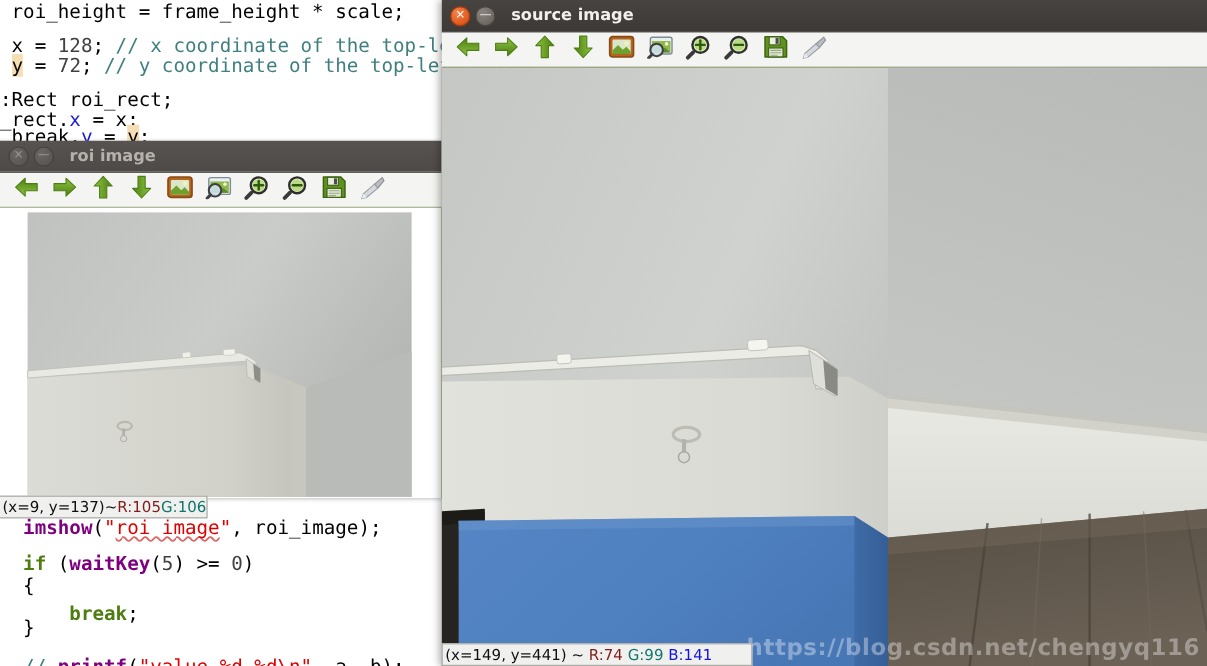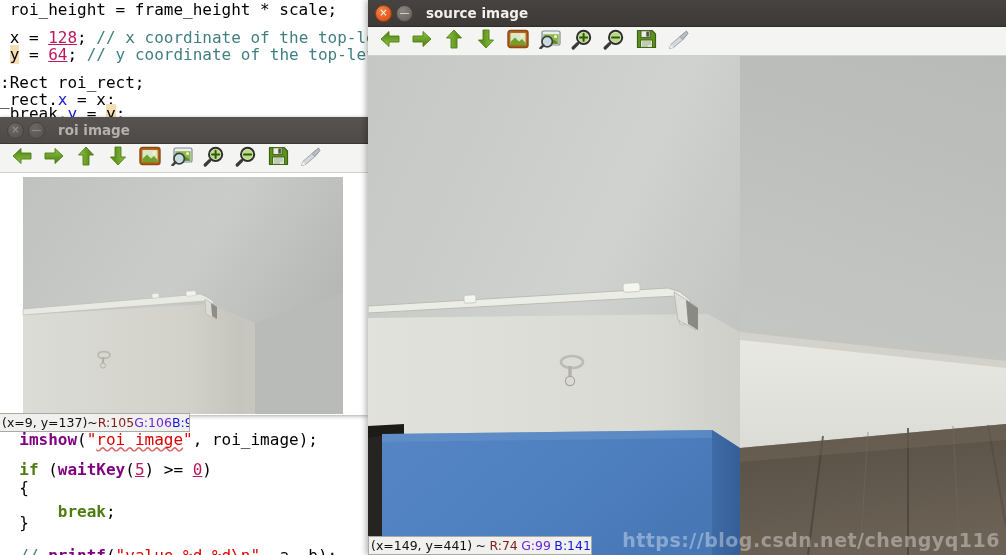--- a/index.html
+++ b/index.html
@@ -30,21 +30,21 @@
     left: 0;
     white-space: pre;
     font-family: "DejaVu Sans Mono", monospace;
     font-size: 16px;
     line-height: 20px;
     letter-spacing: 0px;
     color: #000000;
   }
   .tok-plain   { color: #000000; }
   .tok-comment { color: #3f7f7f; }
-  .tok-num     { color: #be185d; text-decoration: underline; }
+  .tok-num     { color: #404040; }
   .tok-var     { color: #1a1ad0; }
   .tok-fn      { color: #7f007f; font-weight: bold; }
   .tok-kw      { color: #4d7c0f; font-weight: bold; }
   .tok-str     { color: #dd0000; }
   .tok-str-u   { color: #dd0000; text-decoration: underline wavy #dd6666; text-decoration-skip-ink: none; }
   .hl-word     { background: #f5deb3; }
 
   
   #clipped-line {
     position: absolute;
@@ -160,21 +160,21 @@
     align-items: center;
     padding-left: 2px;
     font-family: "DejaVu Sans", sans-serif;
     font-size: 12.5px;
     white-space: nowrap;
     overflow: hidden;
   }
   .st-coord { color: #101010; }
   .st-tilde { color: #101010; }
   .st-r { color: #7f1d1d; }
-  .st-g { color: #6d28d9; }
+  .st-g { color: #0f766e; }
   .st-b { color: #1515e0; }
   .st-sp { display: inline-block; width: 4px; }
 
   
   .scene { position: absolute; left:0; top:0; width:100%; height:100%; }
 
   .watermark {
     position: absolute;
     font-family: "DejaVu Sans", sans-serif;
     font-weight: bold;
@@ -187,21 +187,21 @@
 </style>
 </head>
 <body>
 
 <div id="root">
 
   <div id="editor">
     <div id="editor-lines">
         <div class="code-line" style="top: 0px;"><span class="tok-plain"> roi_height = frame_height * scale;</span></div>
         <div class="code-line" style="top: 28px;"><span class="tok-plain"> x = </span><span class="tok-num">128</span><span class="tok-plain">; </span><span class="tok-comment">// x coordinate of the top-left corn</span></div>
-        <div class="code-line" style="top: 45px;"><span class="tok-plain"> </span><span class="hl-word">y</span><span class="tok-plain"> = </span><span class="tok-num">64</span><span class="tok-plain">; </span><span class="tok-comment">// y coordinate of the top-left corne</span></div>
+        <div class="code-line" style="top: 45px;"><span class="tok-plain"> </span><span class="hl-word">y</span><span class="tok-plain"> = </span><span class="tok-num">72</span><span class="tok-plain">; </span><span class="tok-comment">// y coordinate of the top-left corne</span></div>
         <div class="code-line" style="top: 73px;"><span class="tok-plain">:Rect roi_rect;</span></div>
         <div class="code-line" style="top: 90px;"><span class="tok-plain">_rect.</span><span class="tok-var">x</span><span class="tok-plain"> = x;</span></div>
         <div class="code-line" style="top: 104px;"><span class="tok-plain"> break.</span><span class="tok-var">y</span><span class="tok-plain"> = </span><span class="hl-word">y</span><span class="tok-plain">;</span></div>
         <div class="code-line" style="top: 430px;"><span class="tok-plain">  </span><span class="tok-fn">imshow</span><span class="tok-plain">(</span><span class="tok-str">"</span><span class="tok-str-u">roi image</span><span class="tok-str">"</span><span class="tok-plain">, roi_image);</span></div>
         <div class="code-line" style="top: 460px;"><span class="tok-plain">  </span><span class="tok-kw">if</span><span class="tok-plain"> (</span><span class="tok-fn">waitKey</span><span class="tok-plain">(</span><span class="tok-num">5</span><span class="tok-plain">) &gt;= </span><span class="tok-num">0</span><span class="tok-plain">)</span></div>
         <div class="code-line" style="top: 478px;"><span class="tok-plain">  {</span></div>
         <div class="code-line" style="top: 467px; margin-top: 35px;"><span class="tok-plain">      </span><span class="tok-kw">break</span><span class="tok-plain">;</span></div>
         <div class="code-line" style="top: 513px;"><span class="tok-plain">  }</span></div>
       </div>
     <div id="clipped-line">
@@ -375,21 +375,21 @@
               <circle cx="3" cy="10.5" r="2.6" fill="#d8d8d1" stroke="#a9a9a1" stroke-width="0.8"></circle>
             </g>
 
             <rect x="23" y="4" width="320" height="237" fill="none"></rect>
           </g>
         </svg>
       </div>
     </div>
   </div>
 
-  <div class="statusbar" id="roi-status" style="left:-1px; top:413px; width:191px; z-index:3;">
+  <div class="statusbar" id="roi-status" style="left:-1px; top:413px; width:174px; z-index:3;">
     <span class="st-coord">(x=9, y=137)</span>
     <span class="st-sp"></span>
     <span class="st-tilde">~</span>
     <span class="st-sp"></span>
     <span class="st-r">R:105</span>
     <span class="st-sp"></span>
     <span class="st-g">G:106</span>
     <span class="st-sp"></span>
     <span class="st-b">B:99</span>
   </div>
@@ -602,21 +602,21 @@
           <path d="M14 378 L344 374 L344 382 L14 386 Z" fill="#6a95cc" opacity="0.5"></path>
 
           <path d="M0 382 L14 380 L14 499 L0 499 Z" fill="#262420"></path>
         </svg>
       </div>
 
       <div class="watermark" style="right:6px; bottom:4px;">https://blog.csdn.net/chengyq116</div>
     </div>
   </div>
 
-  <div class="statusbar" id="source-status" style="left:368px; top:536px; width:224px; z-index:5;">
+  <div class="statusbar" id="source-status" style="left:368px; top:536px; width:259px; z-index:5;">
     <span class="st-coord">(x=149, y=441)</span>
     <span class="st-sp"></span>
     <span class="st-tilde">~</span>
     <span class="st-sp"></span>
     <span class="st-r">R:74</span>
     <span class="st-sp"></span>
     <span class="st-g">G:99</span>
     <span class="st-sp"></span>
     <span class="st-b">B:141</span>
   </div>

